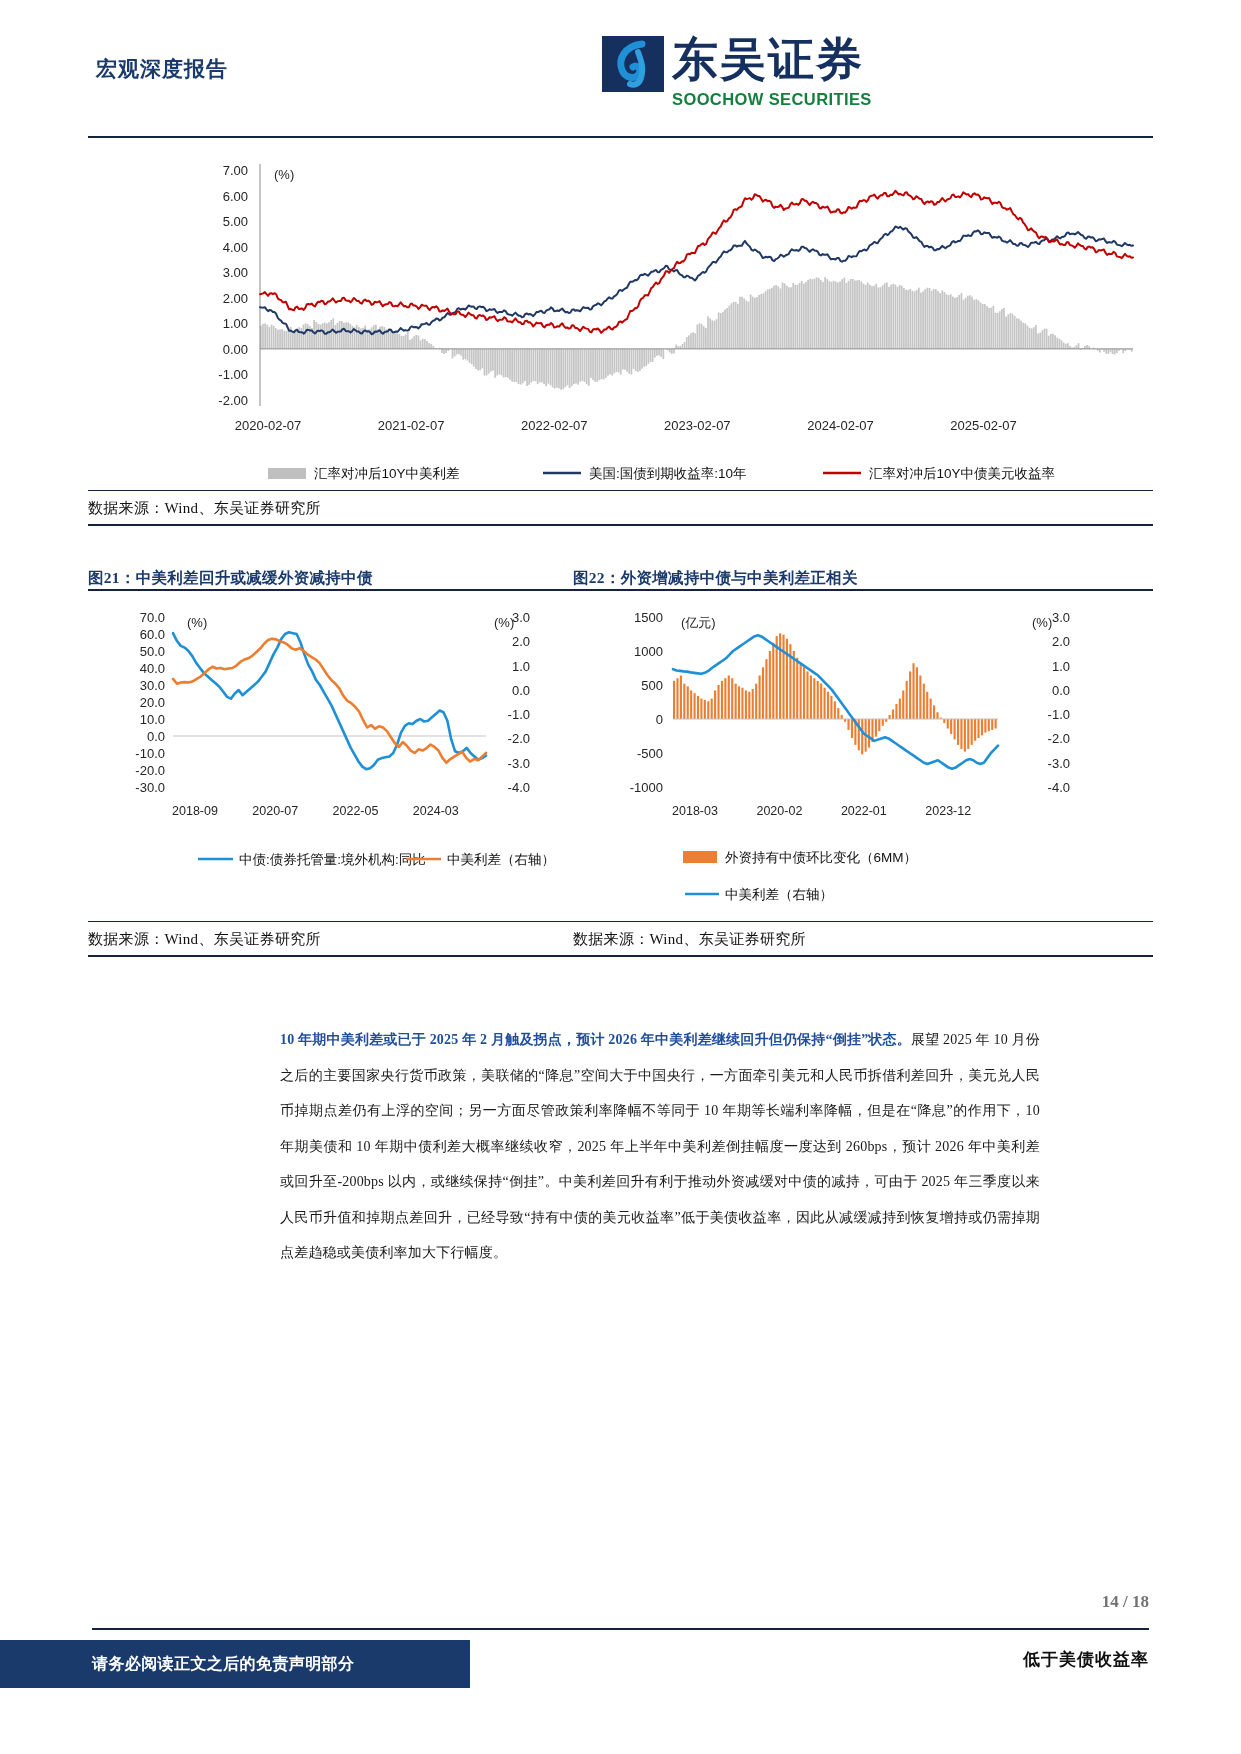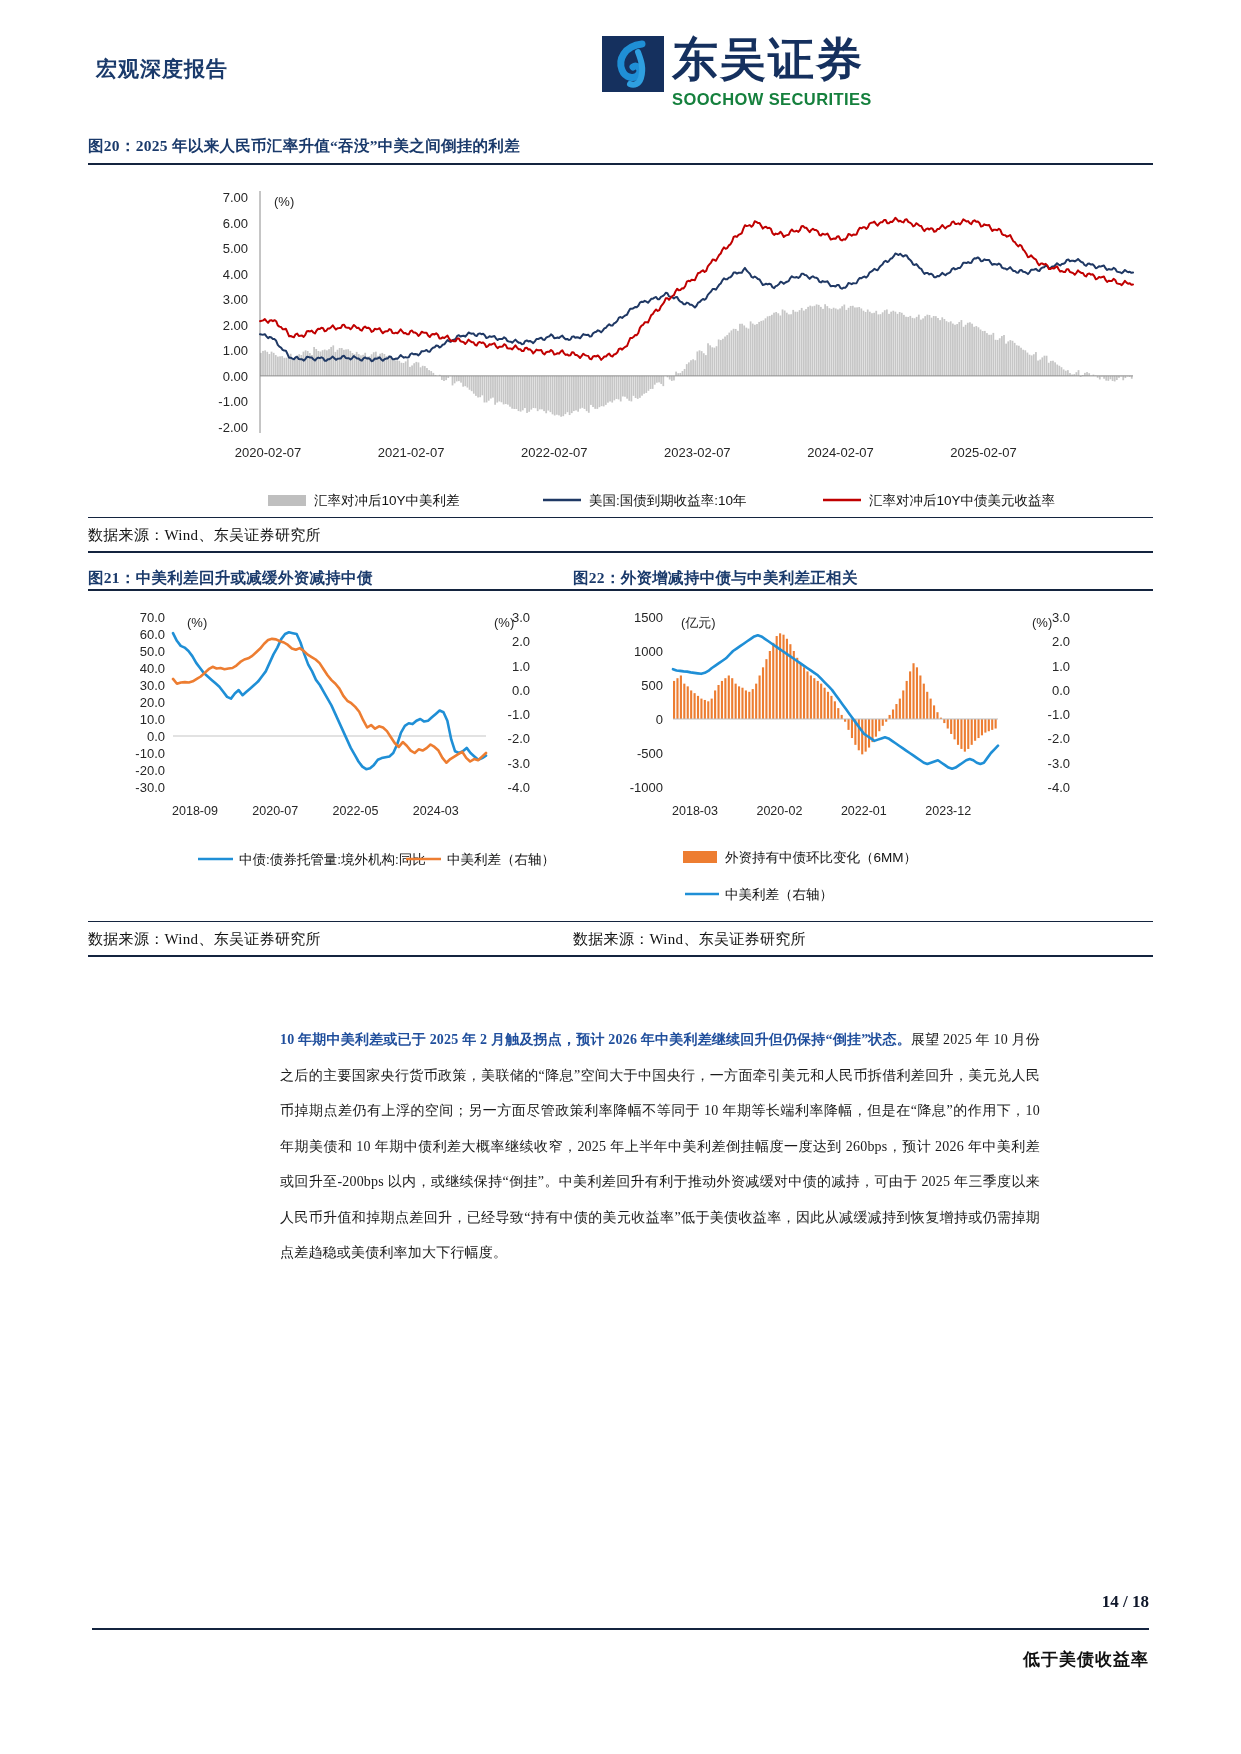--- a/index.html
+++ b/index.html
@@ -57,21 +57,21 @@
   #para{
     position:absolute;left:280px;top:1022px;width:760px;
     font-family:"Liberation Serif",serif;font-size:14px;line-height:35.5px;
     text-align:justify;color:#1a1a1a;letter-spacing:.2px;
   }
   #para .lead{color:#1f4e9c;font-weight:bold;}
 
   
   .pagenum{
     position:absolute;right:92px;top:1592px;
-    font-family:"Liberation Serif",serif;font-weight:bold;font-size:17px;color:#0f172a;
+    font-family:"Liberation Serif",serif;font-weight:bold;font-size:17px;color:#737373;
   }
   .foot-rule{position:absolute;left:92px;top:1628px;width:1057px;height:2px;background:#14243f;}
   .foot-band{
     position:absolute;left:0;top:1640px;width:470px;height:48px;background:#1a3a6b;
   }
   .foot-band span{
     display:block;color:#fff;font-family:"Liberation Serif",serif;font-weight:bold;
     font-size:16px;line-height:48px;padding-left:92px;letter-spacing:.4px;
   }
   .foot-right{
@@ -93,21 +93,20 @@
           <path d="M34 6 C16 8, 10 22, 14 32 C17 40, 27 42, 31 36 C34 31, 29 26, 25 29" stroke="#1f8fd6" stroke-width="7" fill="none" stroke-linecap="round"></path>
           <path d="M30 14 C33 22, 36 30, 33 40 C31 46, 26 48, 22 46" stroke="#2f9fe0" stroke-width="6" fill="none" stroke-linecap="round"></path>
         </svg>
       </div>
       <div class="logo-cn">东吴证券</div>
       <div class="logo-en">SOOCHOW SECURITIES</div>
     </div>
   </div>
 
   <div id="fig20">
-    <div class="fig-title t">图20：2025 年以来人民币汇率升值“吞没”中美之间倒挂的利差</div>
     <div class="rule"></div>
     <div class="body">
       <svg id="svg20" width="1065" height="352" viewBox="0 0 1065 352">
           <text x="160" y="37" class="axlab" text-anchor="end">7.00</text>
           <text x="160" y="62.55555555555556" class="axlab" text-anchor="end">6.00</text>
           <text x="160" y="88.11111111111111" class="axlab" text-anchor="end">5.00</text>
           <text x="160" y="113.66666666666666" class="axlab" text-anchor="end">4.00</text>
           <text x="160" y="139.22222222222223" class="axlab" text-anchor="end">3.00</text>
           <text x="160" y="164.77777777777777" class="axlab" text-anchor="end">2.00</text>
           <text x="160" y="190.33333333333331" class="axlab" text-anchor="end">1.00</text>
@@ -728,15 +727,18 @@
   <div id="para">
     <span class="lead">10 年期中美利差或已于 2025 年 2 月触及拐点，预计 2026 年中美利差继续回升但仍保持“倒挂”状态。</span><span>展望 2025 年 10 月份之后的主要国家央行货币政策，美联储的“降息”空间大于中国央行，一方面牵引美元和人民币拆借利差回升，美元兑人民币掉期点差仍有上浮的空间；另一方面尽管政策利率降幅不等同于 10 年期等长端利率降幅，但是在“降息”的作用下，10 年期美债和 10 年期中债利差大概率继续收窄，2025 年上半年中美利差倒挂幅度一度达到 260bps，预计 2026 年中美利差或回升至-200bps 以内，或继续保持“倒挂”。中美利差回升有利于推动外资减缓对中债的减持，可由于 2025 年三季度以来人民币升值和掉期点差回升，已经导致“持有中债的美元收益率”低于美债收益率，因此从减缓减持到恢复增持或仍需掉期点差趋稳或美债利率加大下行幅度。</span>
   </div>
 
   <div class="pagenum">
     <span>14</span>
     <span>/</span>
     <span>18</span>
   </div>
   <div class="foot-rule"></div>
+  <div class="foot-band">
+    <span>请务必阅读正文之后的免责声明部分</span>
+  </div>
   <div class="foot-right">低于美债收益率</div>
 
 </div>
 
 </body></html>

